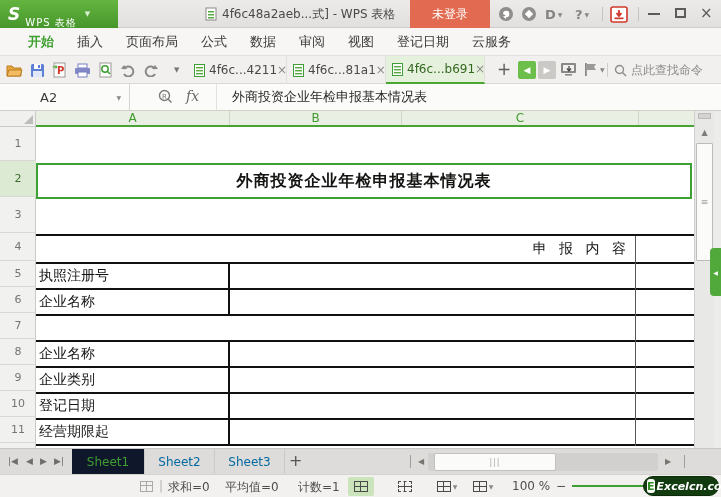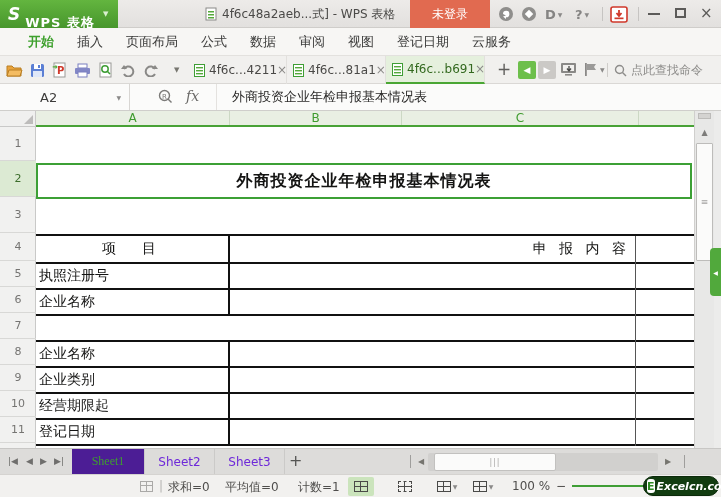--- a/index.html
+++ b/index.html
@@ -7,21 +7,21 @@
   #app { position:relative; width:721px; height:497px; background:#fff; overflow:hidden;
          font-family:"DejaVu Sans","Liberation Sans",sans-serif; }
 
   
   .titlebar { position:absolute; left:0; top:0; width:721px; height:28px;
               background:linear-gradient(#edebe9,#e2e0de); border-bottom:1px solid #cfcdca; }
   .wps-logo { position:absolute; left:0; top:0; width:118px; height:28px;
               background:linear-gradient(#63b53f,#47962c); color:#fff; display:flex;
               align-items:center; padding-left:8px; cursor:default; }
   .logo-s { font-size:17px; font-weight:bold; font-style:italic; margin-right:5px; }
-  .logo-text { font-size:13px; font-weight:bold; letter-spacing:1px;margin-top:17px; }
+  .logo-text { font-size:10px; font-weight:normal; letter-spacing:1px;margin-top:17px; }
   .logo-caret { font-size:7px; margin-left:8px; color:#d9efd0; }
   .tb-doc { position:absolute; left:205px; top:0; height:28px; display:flex; align-items:center;
             font-size:12px; color:#4b4a48; }
   .tb-doc svg { margin-right:5px; }
   .login-btn { position:absolute; left:410px; top:0; width:80px; height:28px; background:#e16a50;
                color:#fff; font-size:12px; display:flex; align-items:center; justify-content:center; }
   .tb-ic { position:absolute; top:6px; height:16px; display:flex; align-items:center;
            color:#858483; font-size:12px; }
   .tb-sep { position:absolute; top:7px; width:1px; height:14px; background:#c6c4c2; }
   .caret-s { font-size:6px; color:#8a8988; margin-left:2px; }
@@ -117,23 +117,23 @@
   .edge-strip { position:absolute; left:714px; top:0; width:7px; height:337px; background:#ececeb; }
   .side-flag { position:absolute; left:710px; top:137px; width:11px; height:48px; background:#51a93c;
                border-radius:4px 0 0 4px; display:flex; align-items:center; justify-content:center;
                color:#fff; font-size:6px; }
 
   
   .sheetbar { position:absolute; left:0; top:448px; width:721px; height:26px; background:#dddcda;
               border-top:1px solid #c8c7c5; }
   .snav { position:absolute; top:7px; font-size:9px; color:#6f6e6c; }
   .sheettab { position:absolute; top:0; height:25px; display:flex; align-items:center;
-              justify-content:center; font-size:12px; color:#6d28d9;
+              justify-content:center; font-size:12px; color:#0369a1;
               border-right:1px solid #cbcac8; }
-  .sheettab.active { background:#4c1d95; color:#3f9e2f;font-family:Liberation Serif, serif; }
+  .sheettab.active { background:#0f172a; color:#3f9e2f; }
   .addsheet { position:absolute; left:289px; top:2px; font-size:16px; color:#555553; }
   .hs-track { position:absolute; left:428px; top:4px; width:230px; height:18px; background:#d1d0ce;
               border-radius:2px; }
   .hs-thumb { position:absolute; left:6px; top:0; width:122px; height:18px; background:#fbfbfa;
               border:1px solid #c2c1bf; border-radius:2px; display:flex; align-items:center;
               justify-content:center; font-size:8px; color:#a9a8a6; letter-spacing:1px; }
   .hs-arrow { position:absolute; top:8px; font-size:8px; color:#76756f; }
   .hs-bar { position:absolute; top:6px; width:1px; height:13px; background:#9f9e9c; }
 
   
@@ -363,21 +363,20 @@
       <div class="rowh" style="height:26px;">10</div>
       <div class="rowh" style="height:26px;">11</div>
     </div>
 
     <div class="selection">
       <span class="sheet-title">外商投资企业年检申报基本情况表</span>
     </div>
 
     <div class="xtable">
       <div class="trow first">
-        <div class="tcell-l center">项　目</div>
         <div class="tcell-r">申 报 内 容</div>
       </div>
       <div class="trow">
         <div class="tcell-l">执照注册号</div>
         <div class="tcell-r"></div>
       </div>
       <div class="trow">
         <div class="tcell-l">企业名称</div>
         <div class="tcell-r"></div>
       </div>
@@ -386,25 +385,25 @@
       </div>
       <div class="trow">
         <div class="tcell-l">企业名称</div>
         <div class="tcell-r"></div>
       </div>
       <div class="trow">
         <div class="tcell-l">企业类别</div>
         <div class="tcell-r"></div>
       </div>
       <div class="trow">
+        <div class="tcell-l">登记日期</div>
+        <div class="tcell-r"></div>
+      </div>
+      <div class="trow">
         <div class="tcell-l">经营期限起</div>
-        <div class="tcell-r"></div>
-      </div>
-      <div class="trow">
-        <div class="tcell-l">登记日期</div>
         <div class="tcell-r"></div>
       </div>
       <div class="tab-vline"></div>
     </div>
 
     <div class="vscroll">
       <div class="vs-split"></div>
       <div class="vs-up">▲</div>
       <div class="vs-thumb">≡</div>
     </div>

